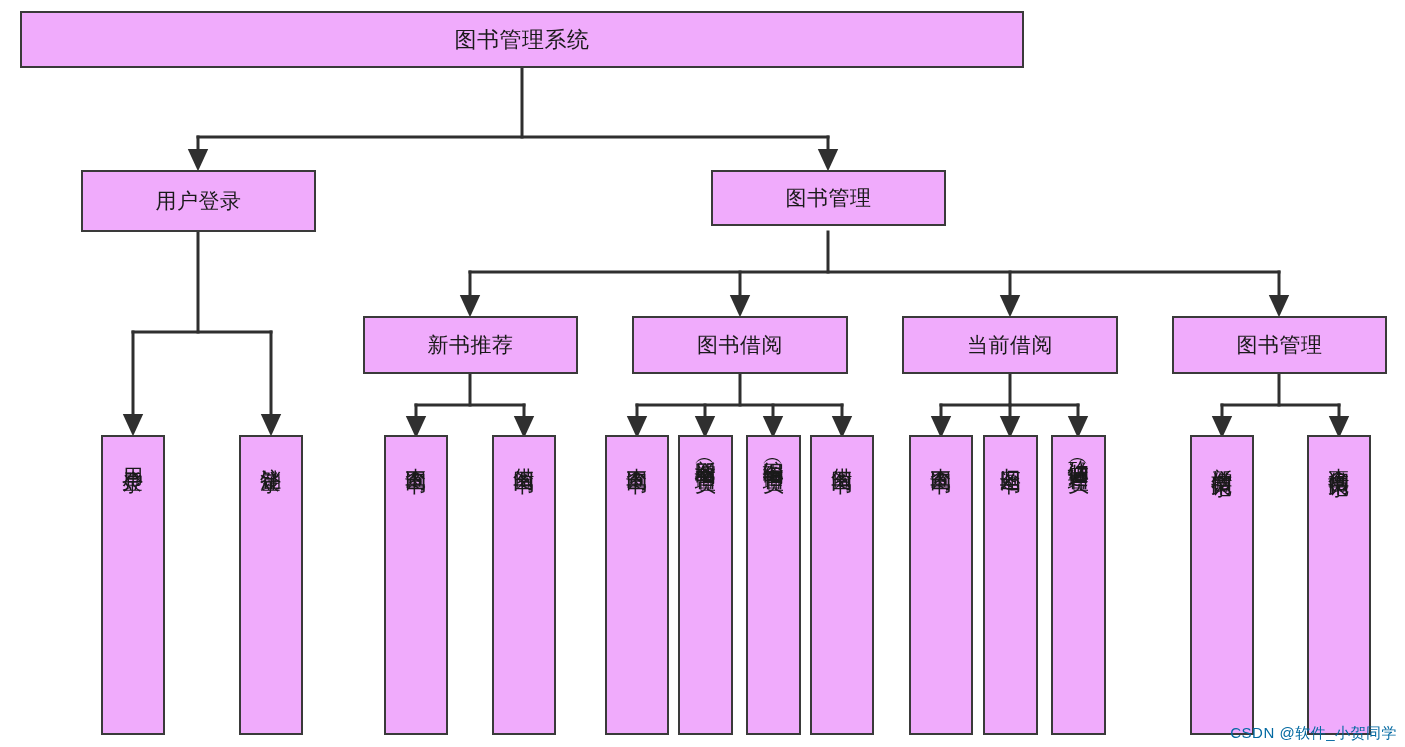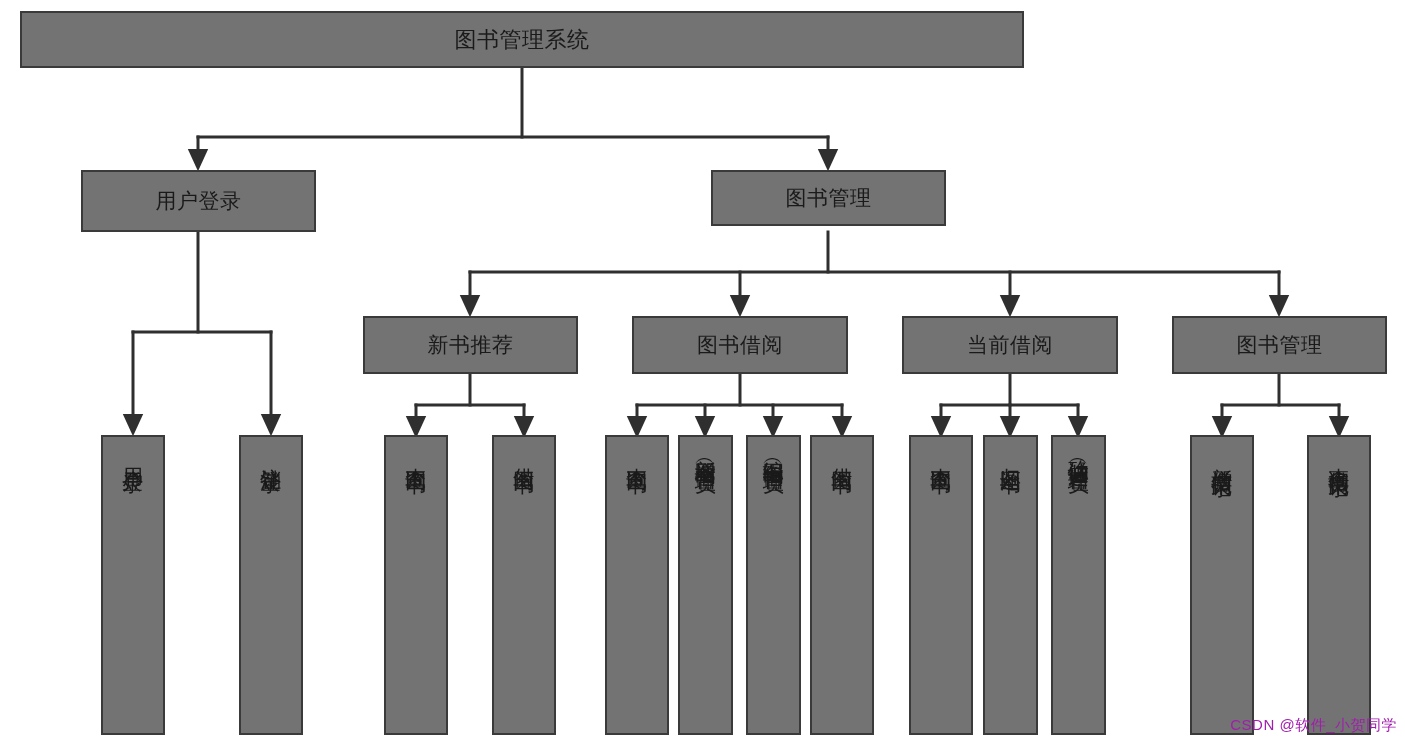--- a/index.html
+++ b/index.html
@@ -24,21 +24,21 @@
     position: absolute;
     left: 0;
     top: 0;
     width: 1405px;
     height: 747px;
     pointer-events: none;
   }
   .node {
     position: absolute;
     box-sizing: border-box;
-    background: #737373;
+    background: #f0abfc;
     border: 2.5px solid #3a3a3a;
     display: flex;
     align-items: center;
     justify-content: center;
     color: #1a1a1a;
   }
   .node-label {
     display: block;
     text-align: center;
     line-height: 1.18;
@@ -67,23 +67,23 @@
     letter-spacing: 2px;
     max-height: 272px;
     white-space: normal;
   }
   .v-node.tall .node-label {
     max-height: 282px;
   }
   #watermark {
     position: absolute;
     right: 8px;
-    bottom: 12px;
+    bottom: 4px;
     font-size: 15px;
-    color: #a21caf;
+    color: #0369a1;
     letter-spacing: 0.5px;
     white-space: nowrap;
     user-select: none;
   }
 </style>
 </head>
 <body>
 
 <div id="diagram">
 

